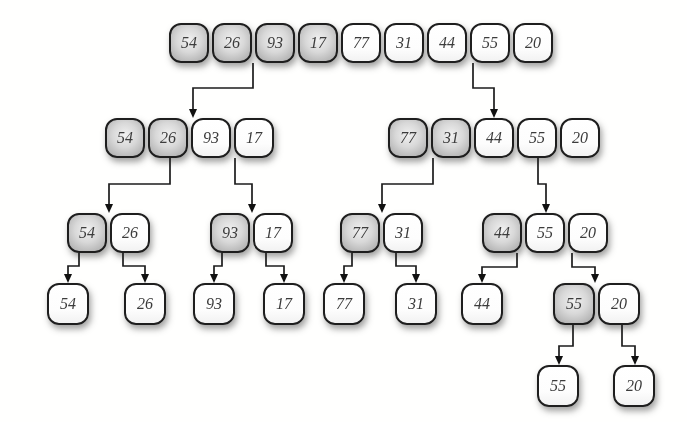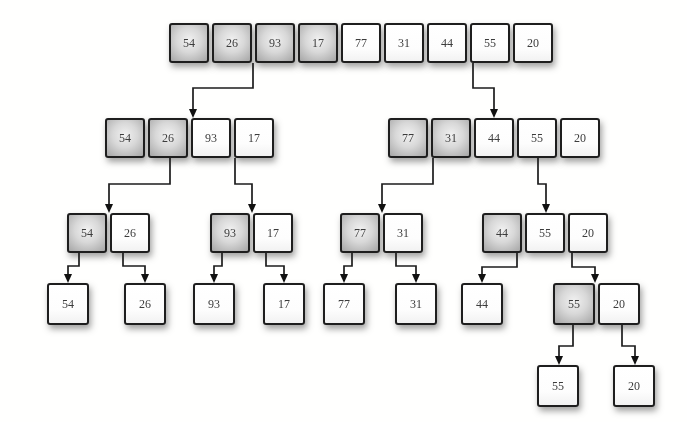--- a/index.html
+++ b/index.html
@@ -14,28 +14,29 @@
   .array {
     position: absolute;
     display: flex;
     gap: 3px;
   }
   .cell {
     box-sizing: border-box;
     width: 40px;
     height: 40px;
     border: 2px solid #1e1e1e;
-    border-radius: 3px;
+    border-radius: 12px;
     background: linear-gradient(180deg, #ffffff 0%, #fdfdfd 65%, #f2f2f2 100%);
     box-shadow: 2px 4px 6px rgba(70, 70, 70, 0.5);
     display: flex;
     align-items: center;
     justify-content: center;
-    font-size: 12px;
+    font-size: 16px;
     color: #3c3c3c;
+    font-style: italic;
   }
   .cell.shaded {
     background: radial-gradient(circle at 50% 42%, #f1f1f1 0%, #d8d8d8 45%, #a6a6a6 100%);
   }
   .array.big .cell {
     width: 42px;
     height: 42px;
   }
   .arrow-layer {
     position: absolute;

